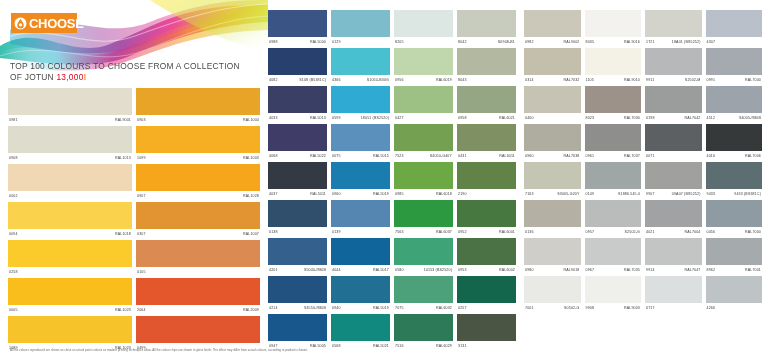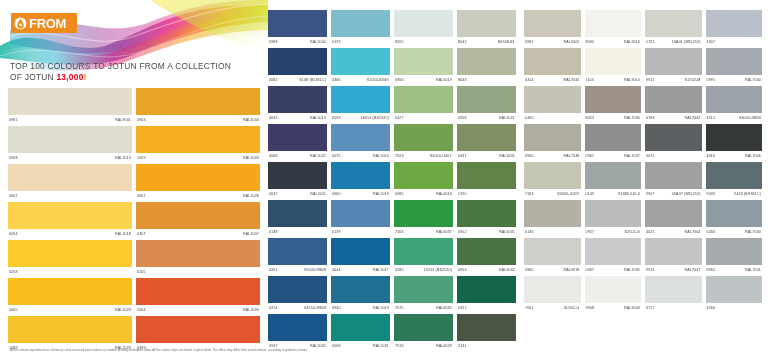--- a/index.html
+++ b/index.html
@@ -31,21 +31,21 @@
     color: #ffffff; font-weight: bold;
     font-size: 13px; letter-spacing: -0.3px;
     line-height: 1; font-family: "Liberation Sans", sans-serif;
   }
   .tagline {
     position: absolute; left: 10px; top: 61px;
     width: 250px; z-index: 5;
     font-size: 8.4px; line-height: 10.5px;
     color: #4a4a48; letter-spacing: 0.25px;
   }
-  .tagline b { color: #E2001A; font-weight: bold; }
+  .tagline b { color: #E2001A; font-weight: normal; }
   .tagline .bang { color: #F08A1C; font-weight: bold; }
 
   
   .panel { position: absolute; }
   #panel-left   { left: 8px;   top: 88px; width: 252px; }
   #panel-middle { left: 268px; top: 10px; width: 248px; }
   #panel-right  { left: 524px; top: 10px; width: 238px; }
 
   .grid { display: grid; gap: 0; }
   .grid.cols-2 { grid-template-columns: repeat(2, 1fr); column-gap: 4px; }
@@ -116,25 +116,25 @@
       <path d="M0,56 C55,38 95,70 145,50 C195,30 230,18 268,16" fill="none" stroke="#ffffff" stroke-opacity=".35" stroke-width="1"></path>
       <rect x="0" y="76" width="268" height="12" fill="#ffffff"></rect>
     </svg>
 
     <div class="logo-box">
       <svg class="logo-drop" viewBox="0 0 24 24">
         <circle cx="12" cy="12" r="11" fill="#ffffff"></circle>
         <path d="M12 3 C8 9 6 12 6 15 a6 6 0 0 0 12 0 c0-3-2-6-6-12 z" fill="#F08A1C"></path>
         <circle cx="12" cy="14.5" r="3" fill="#ffffff"></circle>
       </svg>
-      <span class="logo-text">FROM</span>
+      <span class="logo-text">CHOOSE</span>
     </div>
 
     <div class="tagline">
-      <div>TOP 100 COLOURS TO JOTUN FROM A COLLECTION</div>
+      <div>TOP 100 COLOURS TO CHOOSE FROM A COLLECTION</div>
       <div><span>OF JOTUN </span><b>13,000</b><span class="bang">!</span></div>
     </div>
   </div>
 
   <div class="panel" id="panel-left">
       <div class="grid cols-2">
         <div class="cell">
           <div class="chip" title="#E2DDCD" style="background: rgb(226, 221, 205);"></div>
           <div class="caption">
             <span class="code">0981</span>

